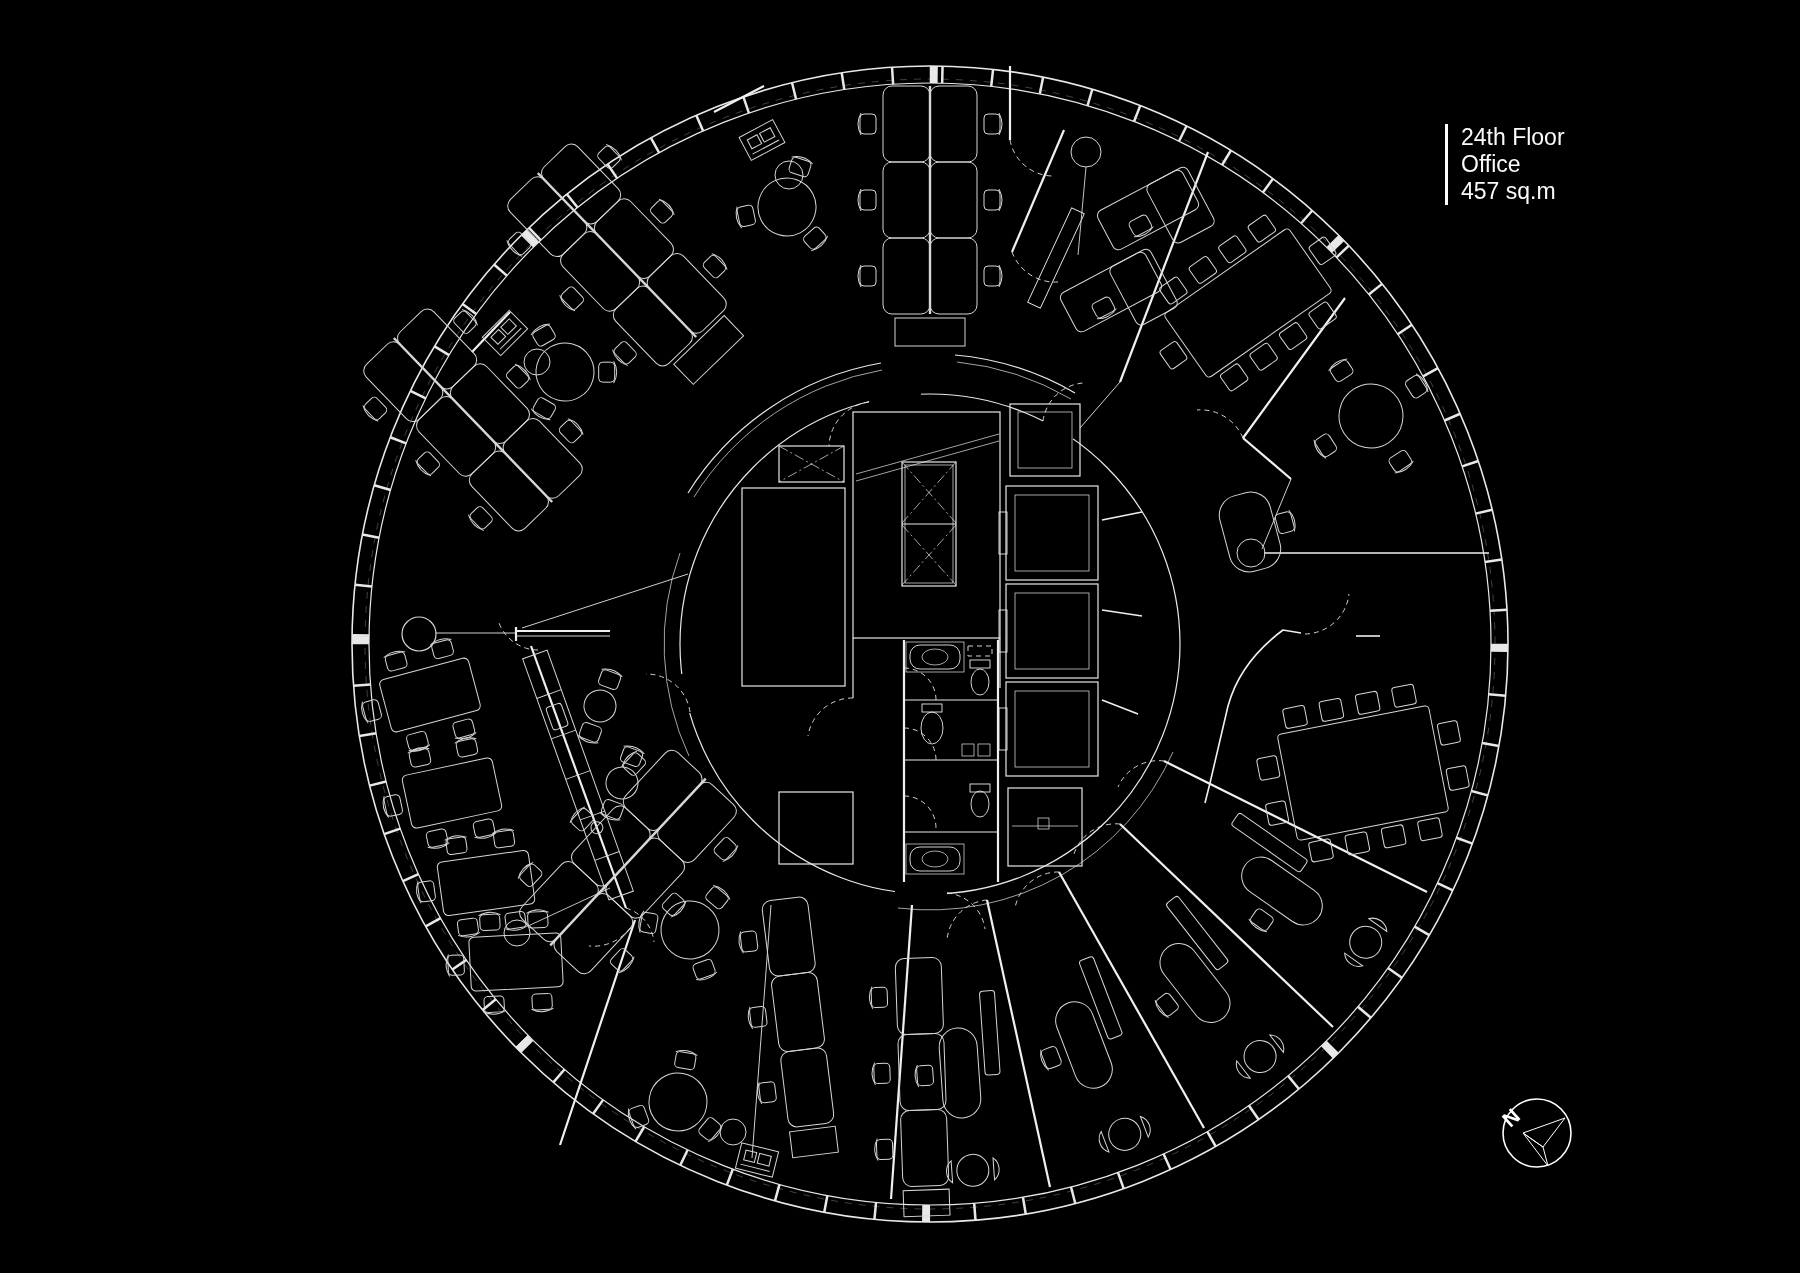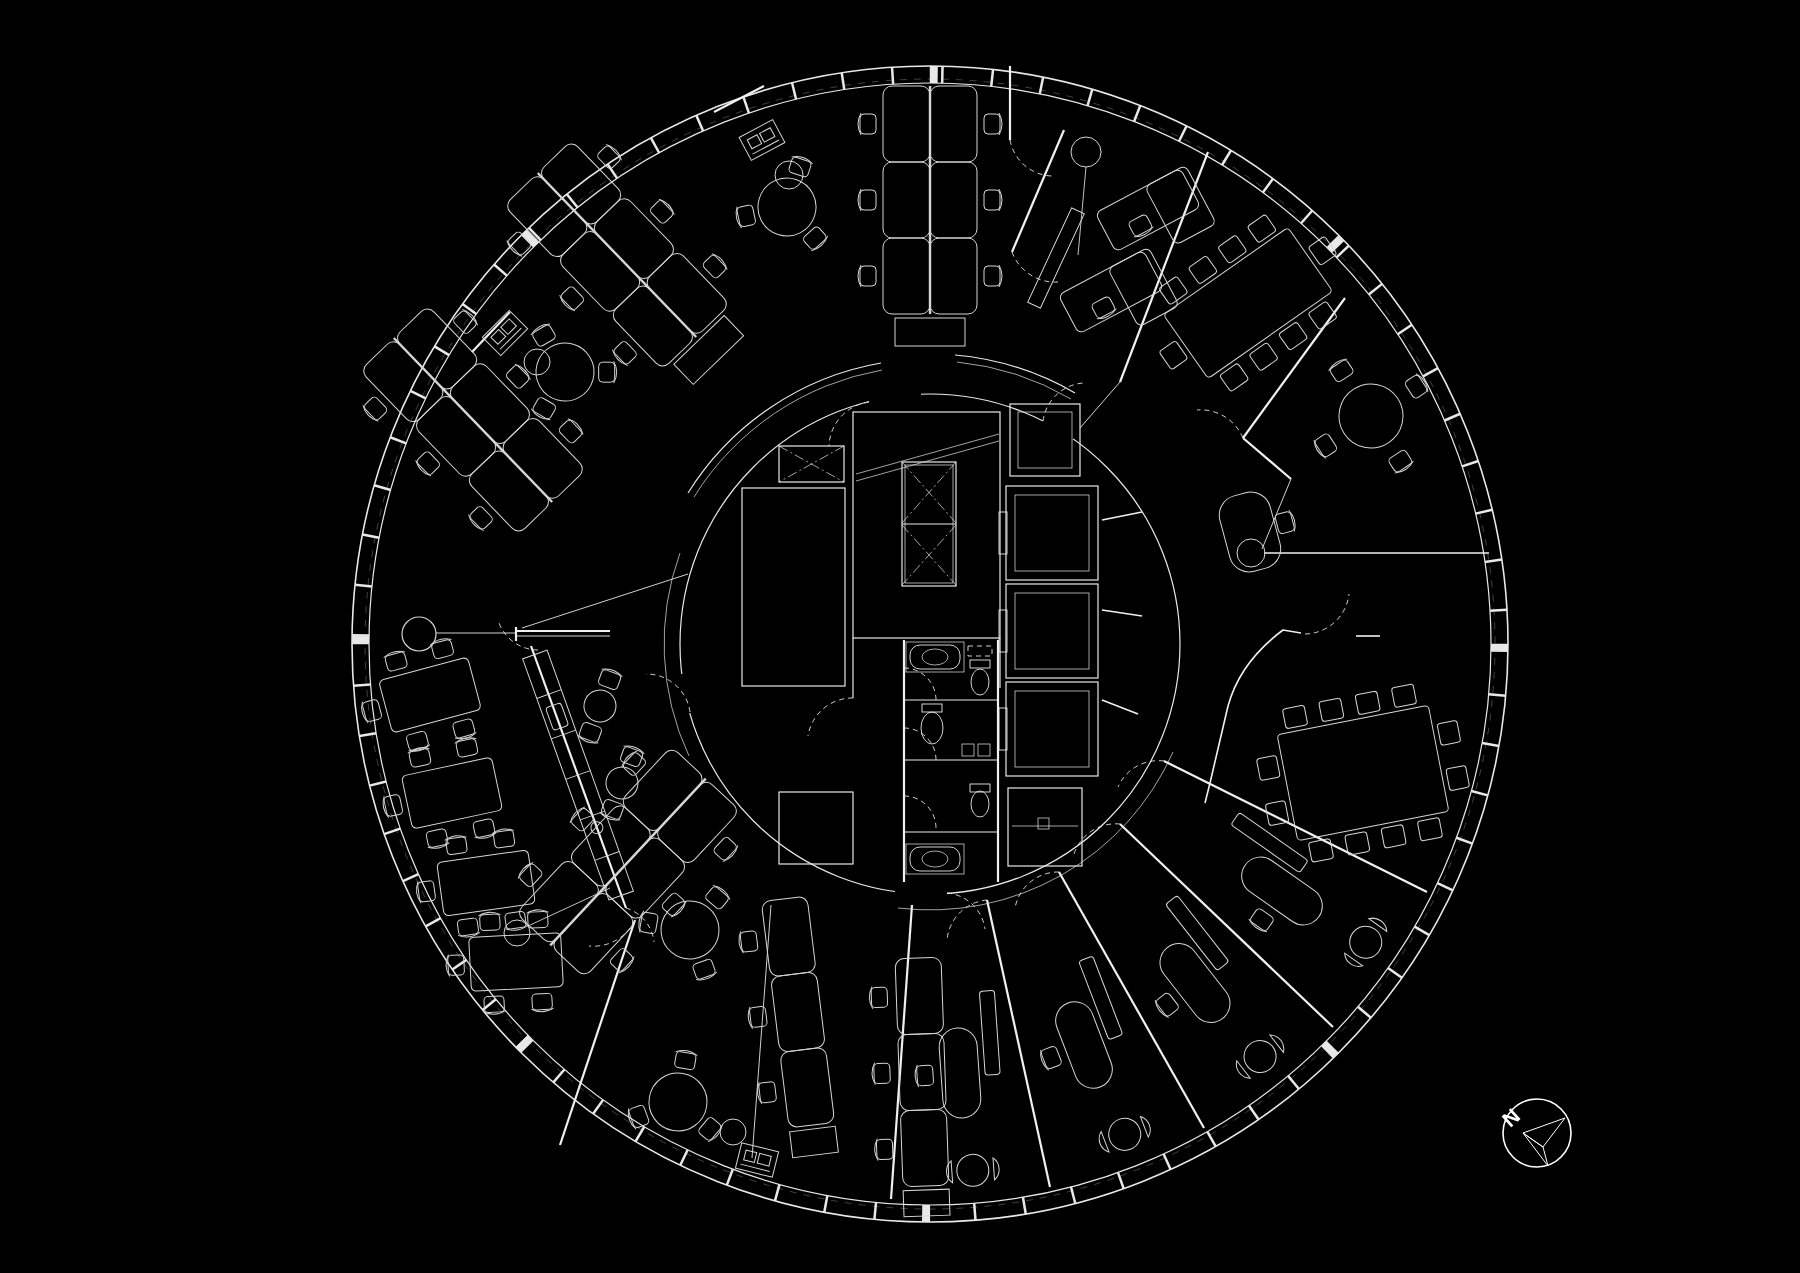--- a/index.html
+++ b/index.html
@@ -406,13 +406,18 @@
   </g>
 
   <g>
     <circle cx="1537" cy="1133" r="34" stroke="#ffffff" stroke-width="1.6"></circle>
     <text class="ntext" x="1504" y="1126" transform="rotate(-42 1510 1119)">N</text>
     <path d="M1565,1118 L1523,1133 L1543,1147 Z" fill="var(--arrow_light)" stroke="#ffffff" stroke-width="1"></path>
     <path d="M1523,1133 L1543,1147 L1548,1166 Z" fill="var(--arrow_dark)" stroke="#ffffff" stroke-width="1"></path>
   </g>
 </svg>
 
+  <div id="floor-label">
+    <div>24th Floor</div>
+    <div>Office</div>
+    <div>457 sq.m</div>
+  </div>
 </div>
 
 </body></html>

